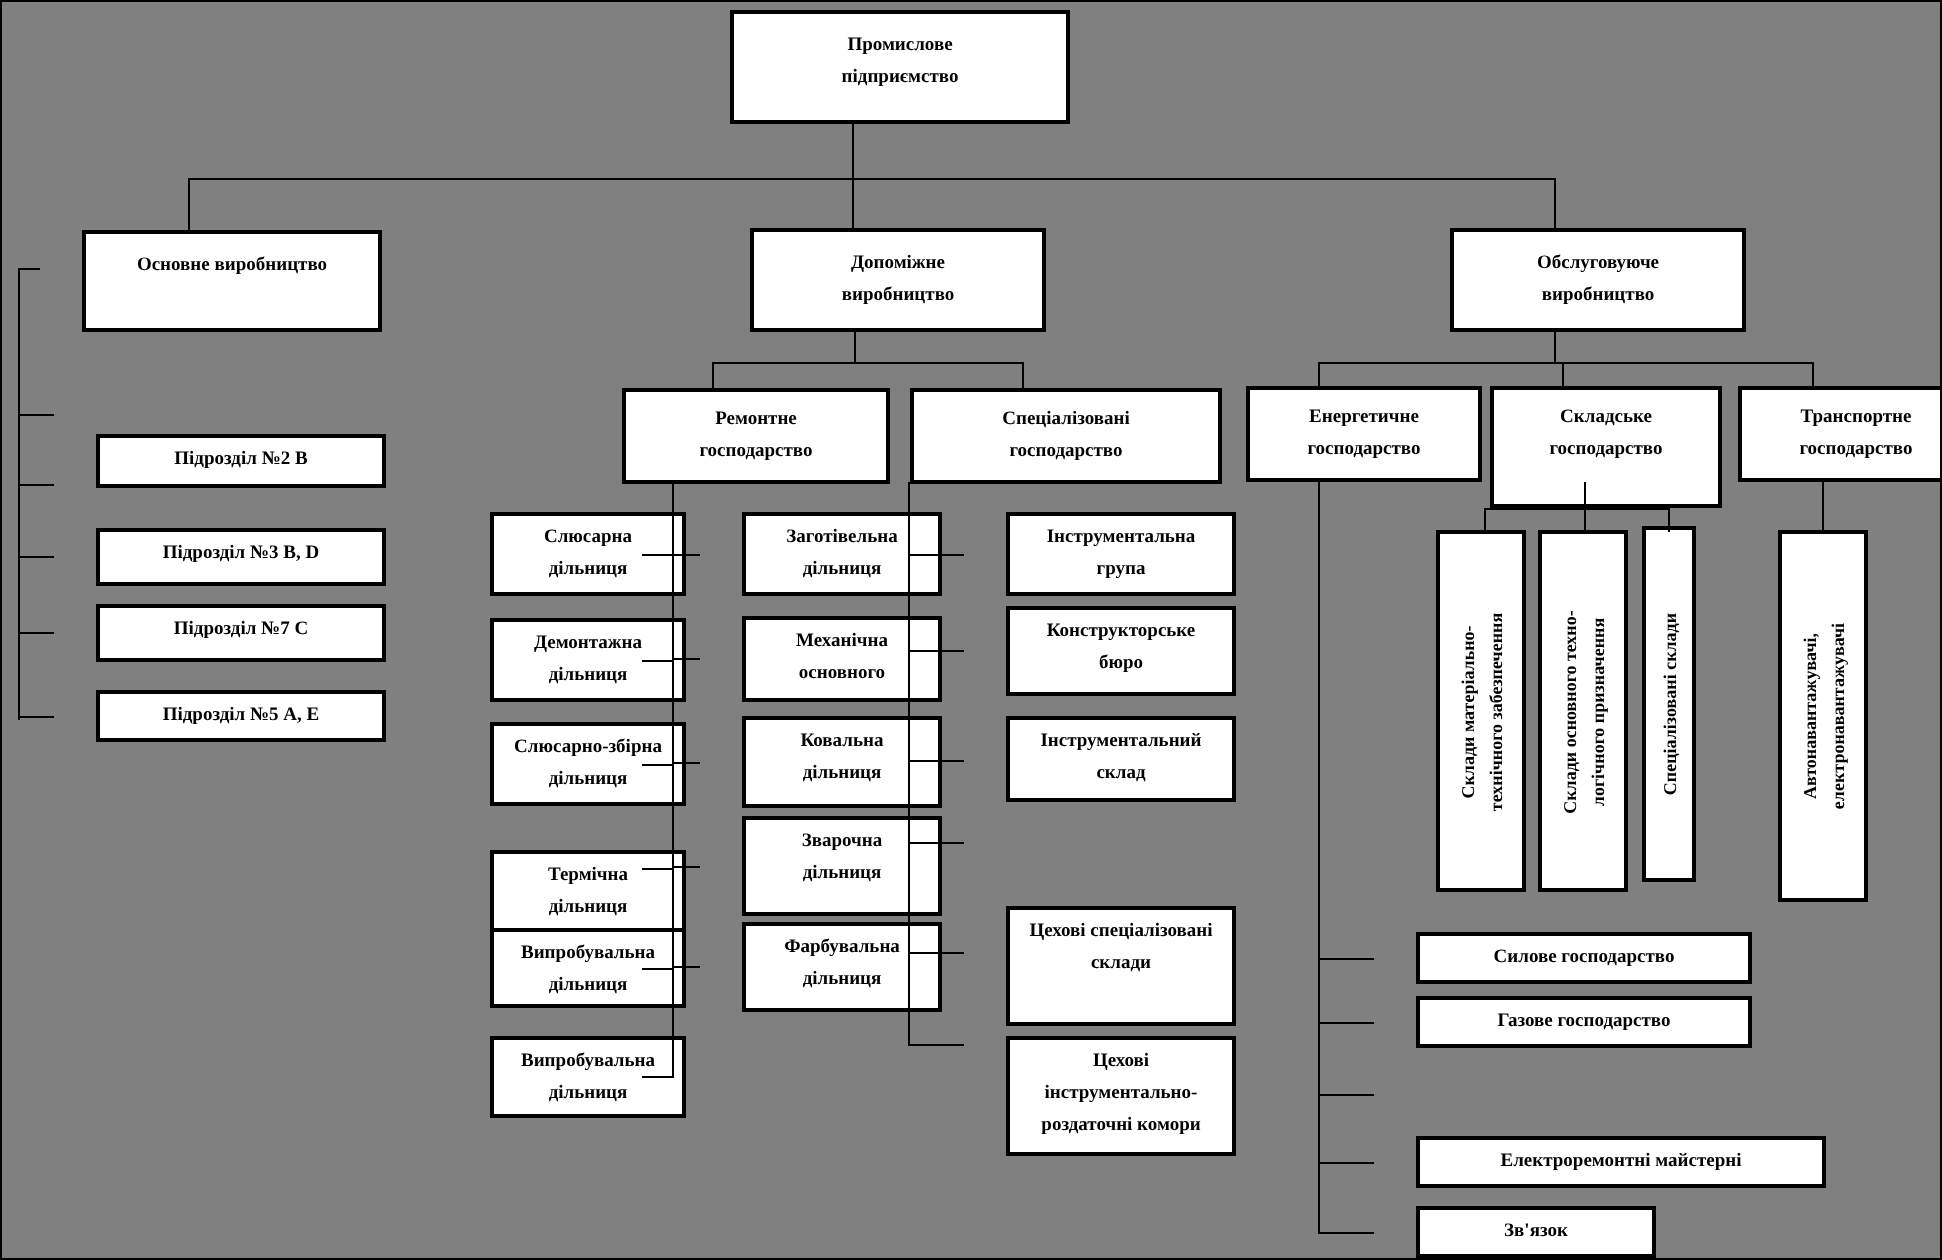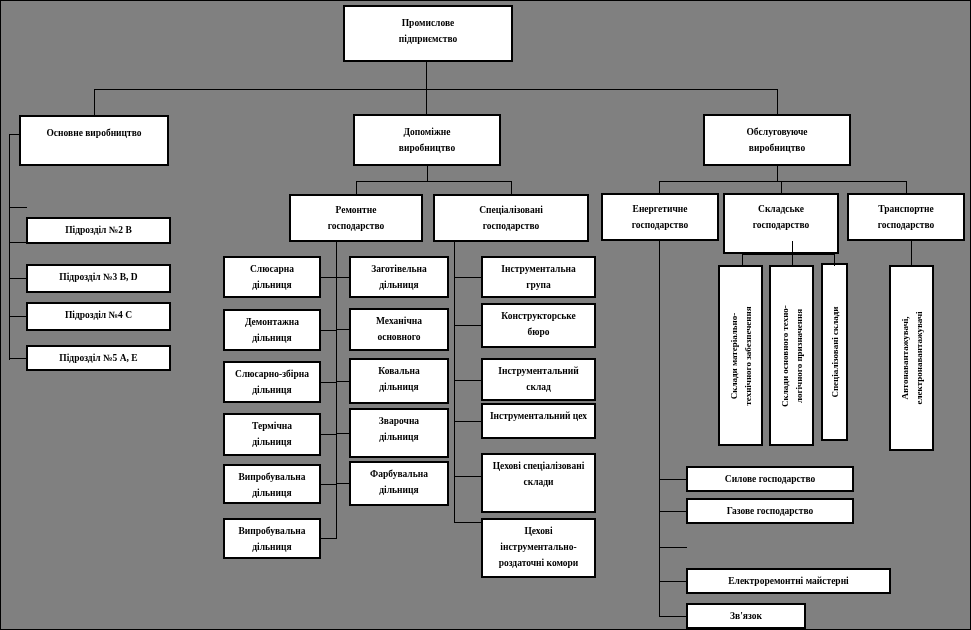--- a/index.html
+++ b/index.html
@@ -4,21 +4,21 @@
 <style>
   html,body{margin:0;padding:0;background:#c0c0c0;}
   #canvas{
     position:relative;width:971px;height:630px;background:#808080;
     border:1px solid #000;box-sizing:border-box;overflow:hidden;
     font-family:"Liberation Serif","DejaVu Serif",serif;color:#000;
   }
   .box{
     position:absolute;background:#fff;border:2px solid #000;box-sizing:border-box;
     font-weight:bold;font-size:9.5px;line-height:16px;text-align:center;
-    white-space:pre-line;padding-top:3px;overflow:hidden;
+    white-space:pre-line;padding-top:3px;overflow:hidden;margin-left:22px;
   }
   .hq{padding-top:6px;}
   .top{padding-top:8px;}
   .vbox{position:absolute;background:#fff;border:2px solid #000;box-sizing:border-box;}
   .vtext{
     position:absolute;left:50%;top:50%;
     transform:translate(-50%,-50%) rotate(-90deg);
     font-weight:bold;font-size:9px;line-height:14px;text-align:center;white-space:pre-line;
   }
   .line{position:absolute;background:#000;}
@@ -32,41 +32,41 @@
 підприємство</div>
 
   <div class="box top" style="left:18px;top:114px;width:150px;height:51px">Основне виробництво</div>
   <div class="box top" style="left:352px;top:113px;width:148px;height:52px">Допоміжне
 виробництво</div>
   <div class="box top" style="left:702px;top:113px;width:148px;height:52px">Обслуговуюче
 виробництво</div>
 
   <div class="box" style="left:25px;top:216px;width:145px;height:27px">Підрозділ №2 В</div>
   <div class="box" style="left:25px;top:263px;width:145px;height:29px">Підрозділ №3 В, D</div>
-  <div class="box" style="left:25px;top:301px;width:145px;height:29px">Підрозділ №4 С</div>
+  <div class="box" style="left:25px;top:301px;width:145px;height:29px">Підрозділ №7 С</div>
   <div class="box" style="left:25px;top:344px;width:145px;height:26px">Підрозділ №5 А, Е</div>
 
   <div class="box hq" style="left:288px;top:193px;width:134px;height:48px">Ремонтне
 господарство</div>
   <div class="box hq" style="left:432px;top:193px;width:156px;height:48px">Спеціалізовані
 господарство</div>
   <div class="box hq" style="left:600px;top:192px;width:118px;height:48px">Енергетичне
 господарство</div>
   <div class="box hq" style="left:722px;top:192px;width:116px;height:61px">Складське
 господарство</div>
   <div class="box hq" style="left:846px;top:192px;width:118px;height:48px">Транспортне
 господарство</div>
 
   <div class="box" style="left:222px;top:255px;width:98px;height:42px">Слюсарна
 дільниця</div>
   <div class="box" style="left:222px;top:308px;width:98px;height:42px">Демонтажна
 дільниця</div>
   <div class="box" style="left:222px;top:360px;width:98px;height:42px">Слюсарно-збірна
 дільниця</div>
-  <div class="box" style="left:222px;top:412px;width:98px;height:43px">Термічна
+  <div class="box" style="left:222px;top:424px;width:98px;height:43px">Термічна
 дільниця</div>
   <div class="box" style="left:222px;top:463px;width:98px;height:40px">Випробувальна
 дільниця</div>
   <div class="box" style="left:222px;top:517px;width:98px;height:41px">Випробувальна
 дільниця</div>
 
   <div class="box" style="left:348px;top:255px;width:100px;height:42px">Заготівельна
 дільниця</div>
   <div class="box" style="left:348px;top:307px;width:100px;height:43px">Механічна
 основного</div>
@@ -76,21 +76,20 @@
 дільниця</div>
   <div class="box" style="left:348px;top:460px;width:100px;height:45px">Фарбувальна
 дільниця</div>
 
   <div class="box" style="left:480px;top:255px;width:115px;height:42px">Інструментальна
 група</div>
   <div class="box" style="left:480px;top:302px;width:115px;height:45px">Конструкторське
 бюро</div>
   <div class="box" style="left:480px;top:357px;width:115px;height:43px">Інструментальний
 склад</div>
-  <div class="box" style="left:480px;top:402px;width:115px;height:36px">Інструментальний цех</div>
   <div class="box" style="left:480px;top:452px;width:115px;height:60px">Цехові спеціалізовані
 склади</div>
   <div class="box" style="left:480px;top:517px;width:115px;height:60px">Цехові
 інструментально-
 роздаточні комори</div>
 
   <div class="vbox" style="left:717px;top:264px;width:45px;height:181px">
     <div class="vtext" style="width:175px">Склади матеріально-
 технічного забезпечення</div>
   </div>

